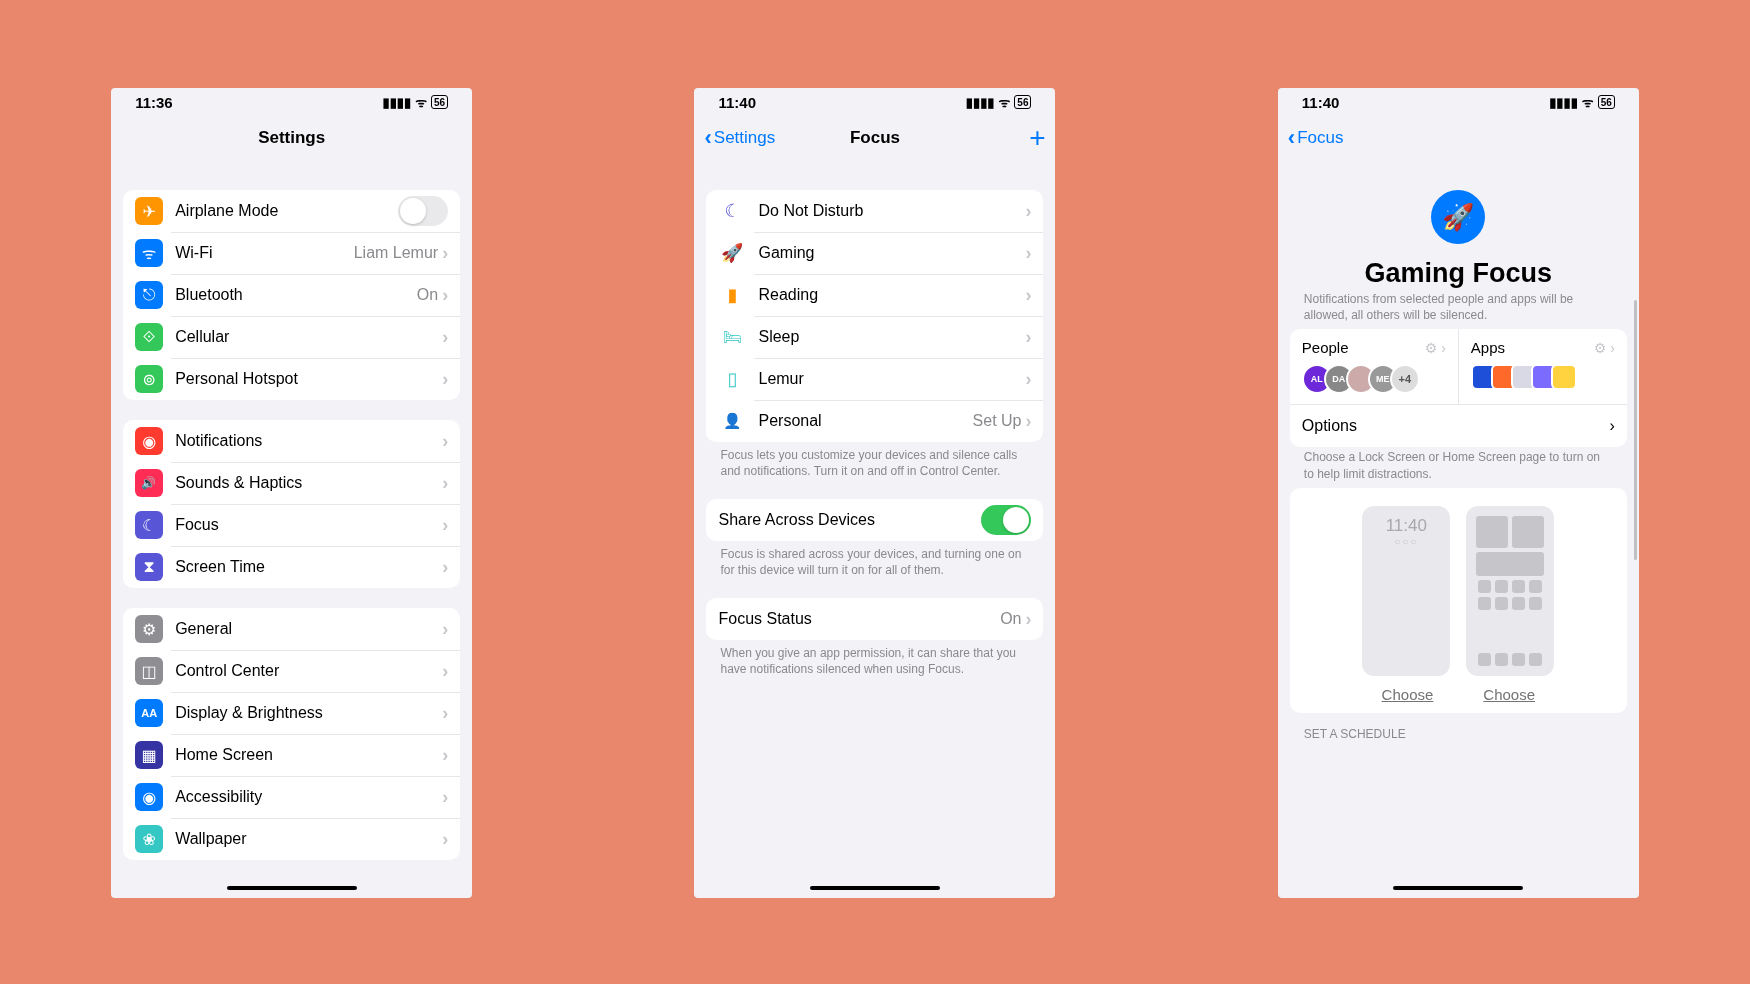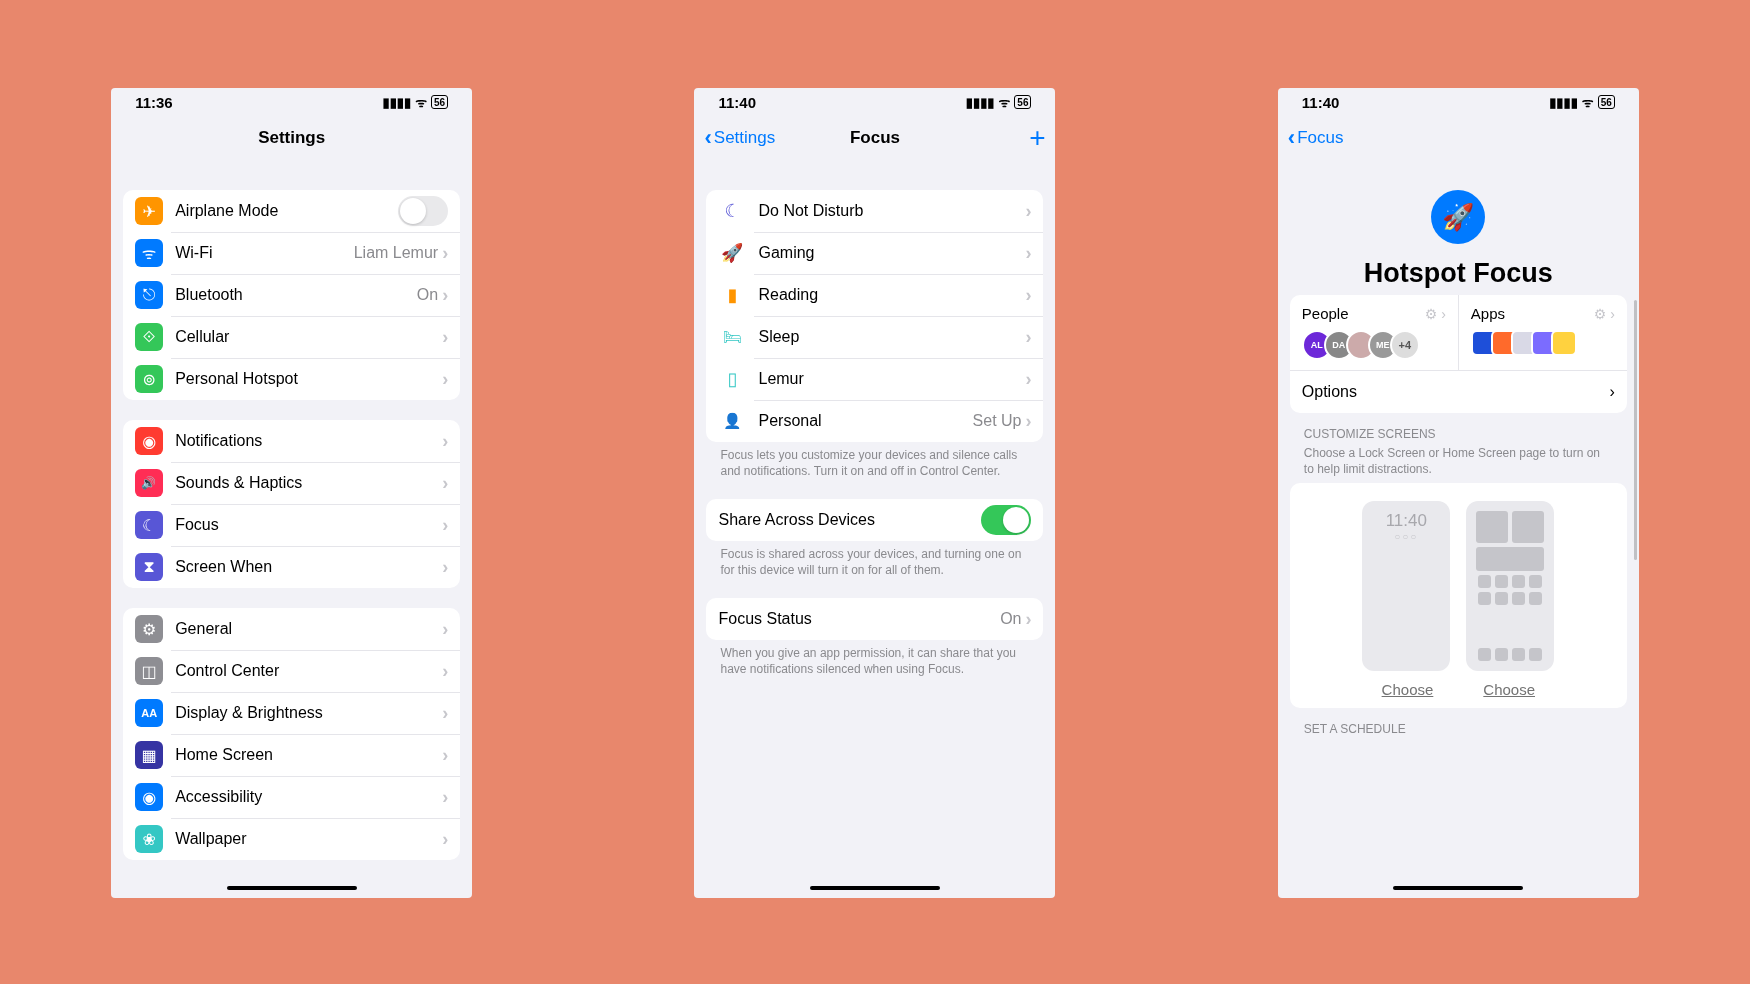--- a/index.html
+++ b/index.html
@@ -327,21 +327,21 @@
         <span class="label">Sounds &amp; Haptics</span>
         <span class="chevron">›</span>
       </div>
       <div class="row">
         <span class="icon" style="background:#5856d6">☾</span>
         <span class="label">Focus</span>
         <span class="chevron">›</span>
       </div>
       <div class="row">
         <span class="icon" style="background:#5856d6">⧗</span>
-        <span class="label">Screen When</span>
+        <span class="label">Screen Time</span>
         <span class="chevron">›</span>
       </div>
     </div>
 
     <div class="group">
       <div class="row">
         <span class="icon" style="background:#8e8e93">⚙</span>
         <span class="label">General</span>
         <span class="chevron">›</span>
       </div>
@@ -462,23 +462,24 @@
       <span class="chev">‹</span>
       <span>Focus</span>
     </span>
     <span></span>
       <span></span>
   </div>
   <div class="content" style="position:relative">
     <div class="scroll-ind"></div>
     <div class="hero">
       <div class="hero-circle">🚀</div>
-      <div class="hero-title">Hotspot Focus</div>
-    </div>
-
+      <div class="hero-title">Gaming Focus</div>
+    </div>
+
+    <div class="sub-text">Notifications from selected people and apps will be allowed, all others will be silenced.</div>
 
     <div class="card">
       <div class="split">
         <div class="split-col">
           <div class="split-head">
             <span>People</span>
             <span class="gear">⚙ ›</span>
           </div>
           <div class="avatars">
             <span class="avatar" style="background:#6d28d9">AL</span>
@@ -501,21 +502,20 @@
             <span class="app-ic" style="background:#ffd23f"></span>
           </div>
         </div>
       </div>
       <div class="options-row">
         <span>Options</span>
         <span class="chevron">›</span>
       </div>
     </div>
 
-    <div class="header-text">CUSTOMIZE SCREENS</div>
     <div class="sub-text">Choose a Lock Screen or Home Screen page to turn on to help limit distractions.</div>
 
     <div class="screens-card">
       <div class="mockups">
         <div class="mockup">
           <span class="time">11:40</span>
           <span class="dots">○○○</span>
         </div>
         <div class="mockup home">
           <div class="brow">

